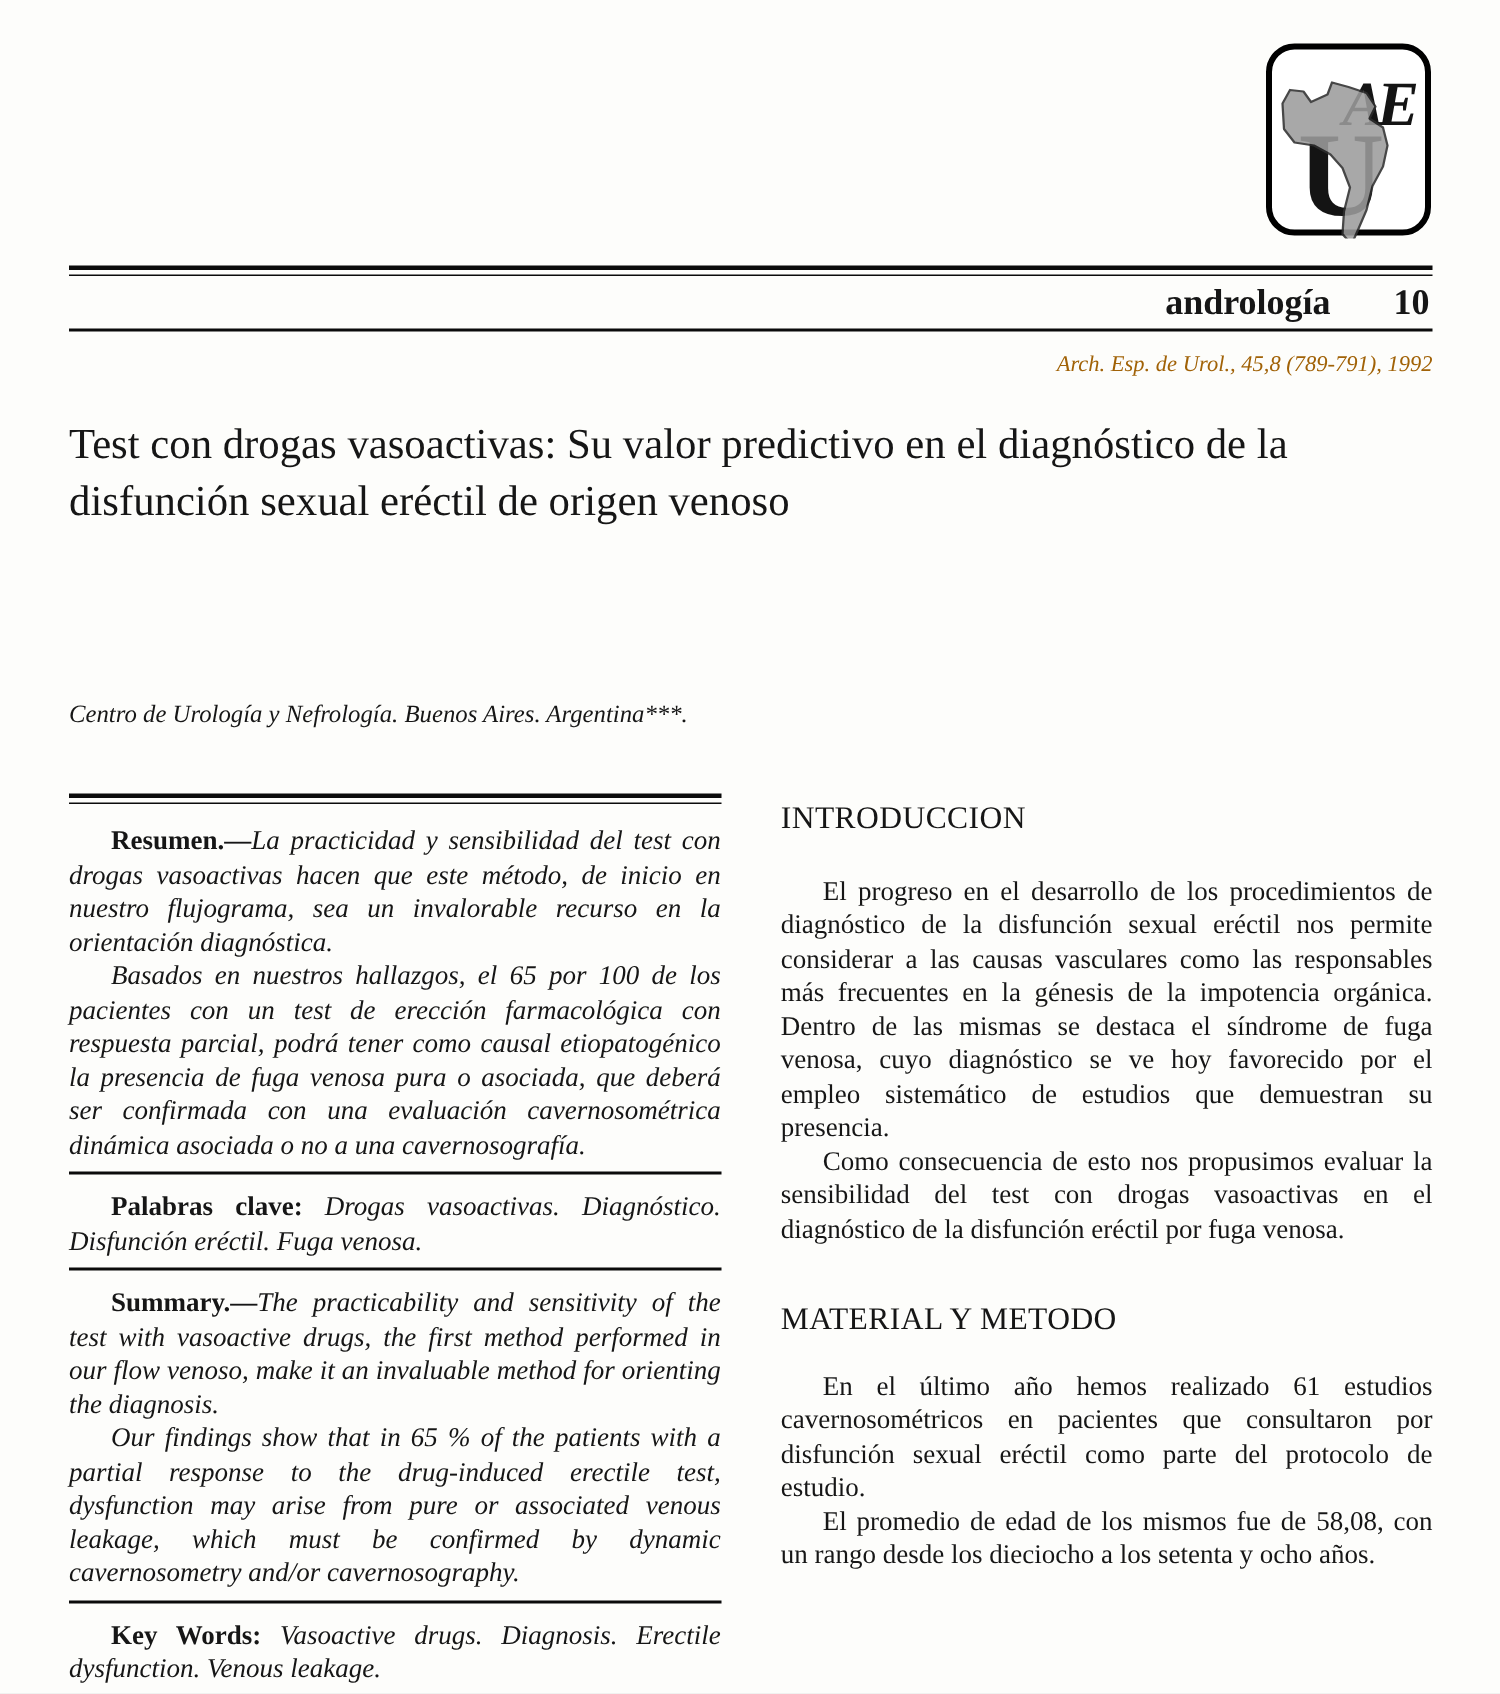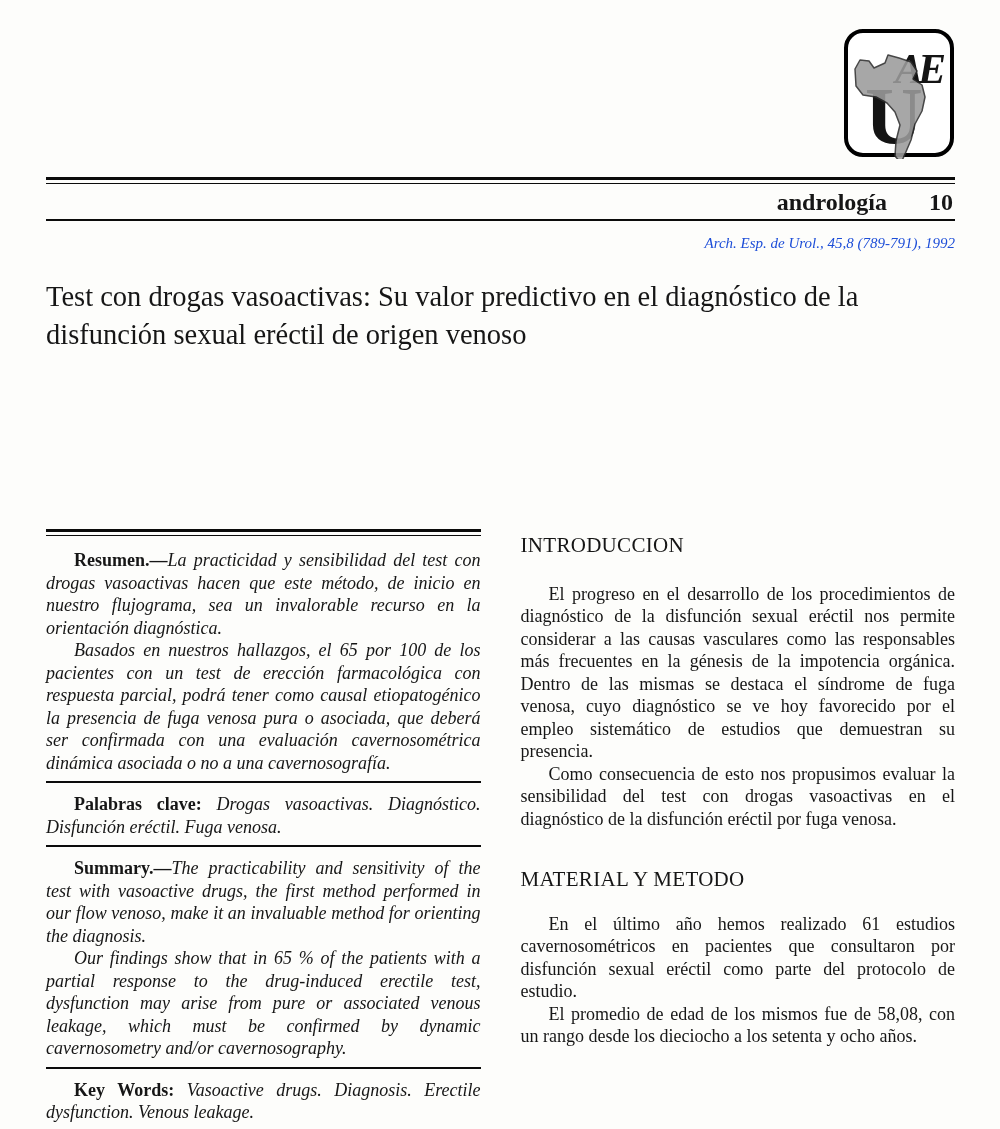--- a/index.html
+++ b/index.html
@@ -14,21 +14,21 @@
   }
   
   .logo-box{position:absolute;top:27px;right:44px;width:114px;height:132px;}
   .logo-box svg{width:100%;height:100%;}
   
   .masthead{position:absolute;left:46px;top:177px;width:909px;}
   .rule-double{height:3px;border-top:3px solid #0b0b0b;border-bottom:1px solid #0b0b0b;}
   .journal-row{text-align:right;font-weight:bold;font-size:24px;line-height:30px;padding:3px 2px 2px 0;}
   .journal-row .page-number{margin-left:36px;}
   .rule-single{border-top:2px solid #0b0b0b;}
-  .citation{text-align:right;font-style:italic;font-size:15px;padding-top:14px;color:#1d4ed8;}
+  .citation{text-align:right;font-style:italic;font-size:15px;padding-top:14px;color:#a16207;}
   
   .title{
     position:absolute;left:46px;top:278px;width:872px;
     font-size:28.5px;line-height:38px;font-weight:normal;margin:0;
   }
   .authors{
     position:absolute;left:46px;top:388px;width:918px;
     font-size:15.5px;line-height:23.5px;letter-spacing:.2px;
   }
   .affiliation{
@@ -72,20 +72,21 @@
     <div class="rule-double"></div>
     <div class="journal-row">
       <span class="journal-name">andrología</span>
       <span class="page-number">10</span>
     </div>
     <div class="rule-single"></div>
     <div class="citation">Arch. Esp. de Urol., 45,8 (789-791), 1992</div>
   </div>
 
   <h1 class="title">Test con drogas vasoactivas: Su valor predictivo en el diagnóstico de la disfunción sexual eréctil de origen venoso</h1>
+  <div class="affiliation">Centro de Urología y Nefrología. Buenos Aires. Argentina***.</div>
 
   <div class="columns">
 
     <div class="col left">
       <div class="rule-double col-rule"></div>
 
       <p class="abstract"><b>Resumen.—</b><i>La practicidad y sensibilidad del test con drogas vasoactivas hacen que este método, de inicio en nuestro flujograma, sea un invalorable recurso en la orientación diagnóstica.</i></p>
       <p class="abstract"><i>Basados en nuestros hallazgos, el 65 por 100 de los pacientes con un test de erección farmacológica con respuesta parcial, podrá tener como causal etiopatogénico la presencia de fuga venosa pura o asociada, que deberá ser confirmada con una evaluación cavernosométrica dinámica asociada o no a una cavernosografía.</i></p>
 
       <div class="rule-single sep"></div>

